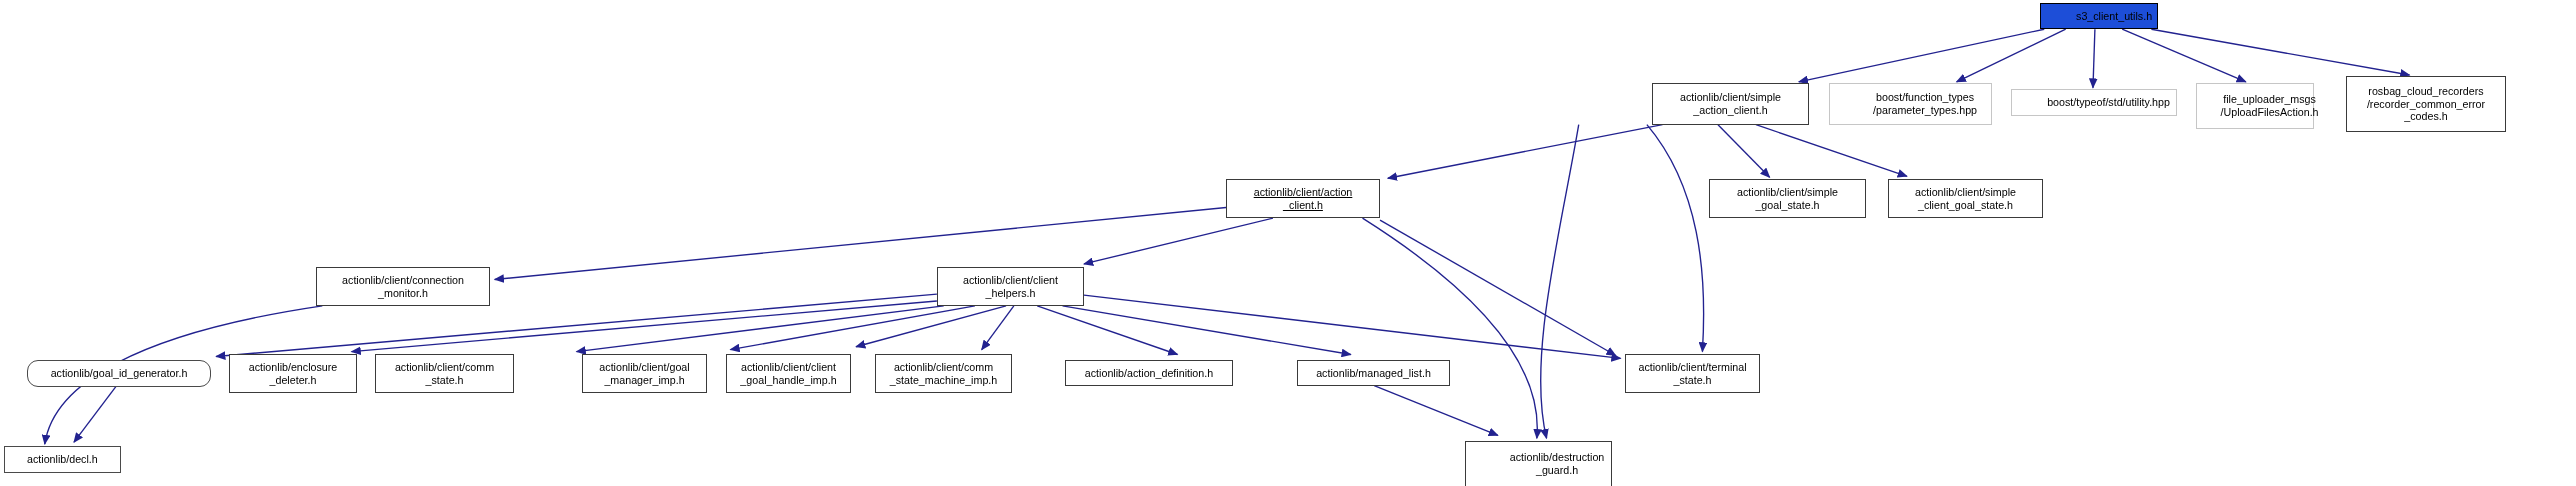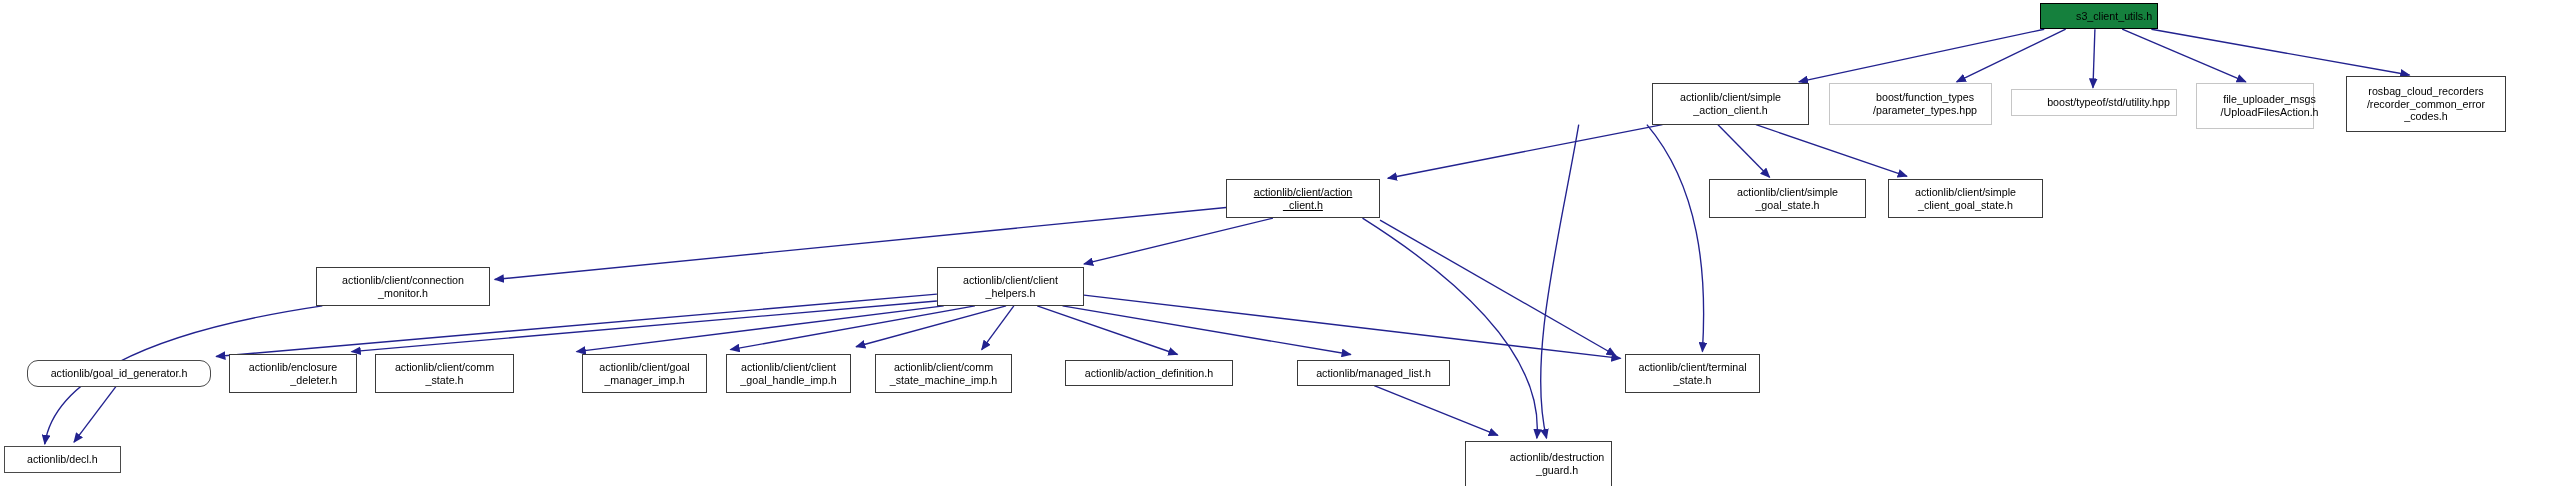--- a/index.html
+++ b/index.html
@@ -26,21 +26,21 @@
     line-height: 12.7px;
     display: flex;
     align-items: center;
     justify-content: center;
     text-align: center;
     white-space: pre-line;
     padding: 1px 2.9px;
     cursor: pointer;
   }
   .node.root {
-    background: #15803d;
+    background: #1d4ed8;
     border: 1px solid #000000;
     padding-left: 33px;
   }
   .node.external {
     border: 1px solid #c6c6c6;
     cursor: default;
     padding-left: 32px;
   }
   .node.emph {
     border: 1.9px solid #4a4a4a;
@@ -101,21 +101,21 @@
 _client.h</div>
       <div class="node" style="left: 1709px; top: 179px; width: 157px; height: 39px;">actionlib/client/simple
 _goal_state.h</div>
       <div class="node" style="left: 1888px; top: 179px; width: 155px; height: 39px;">actionlib/client/simple
 _client_goal_state.h</div>
       <div class="node" style="left: 316px; top: 267px; width: 174px; height: 39px;">actionlib/client/connection
 _monitor.h</div>
       <div class="node" style="left: 937px; top: 267px; width: 147px; height: 39px;">actionlib/client/client
 _helpers.h</div>
       <div class="node emph" style="left: 27px; top: 360px; width: 184px; height: 27px; border-radius: 11px;">actionlib/goal_id_generator.h</div>
-      <div class="node" style="left: 229px; top: 354px; width: 128px; height: 39px; text-align: right;">actionlib/enclosure
+      <div class="node" style="left: 229px; top: 354px; width: 128px; height: 39px;">actionlib/enclosure
 _deleter.h</div>
       <div class="node" style="left: 375px; top: 354px; width: 139px; height: 39px;">actionlib/client/comm
 _state.h</div>
       <div class="node" style="left: 582px; top: 354px; width: 125px; height: 39px;">actionlib/client/goal
 _manager_imp.h</div>
       <div class="node" style="left: 726px; top: 354px; width: 125px; height: 39px;">actionlib/client/client
 _goal_handle_imp.h</div>
       <div class="node" style="left: 875px; top: 354px; width: 137px; height: 39px;">actionlib/client/comm
 _state_machine_imp.h</div>
       <div class="node" style="left: 1065px; top: 360px; width: 168px; height: 26px;">actionlib/action_definition.h</div>

